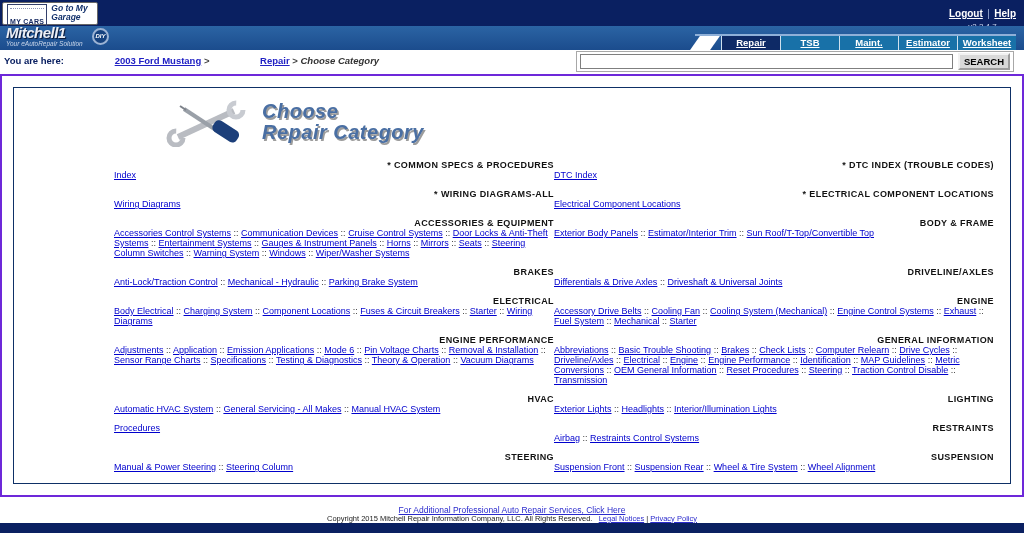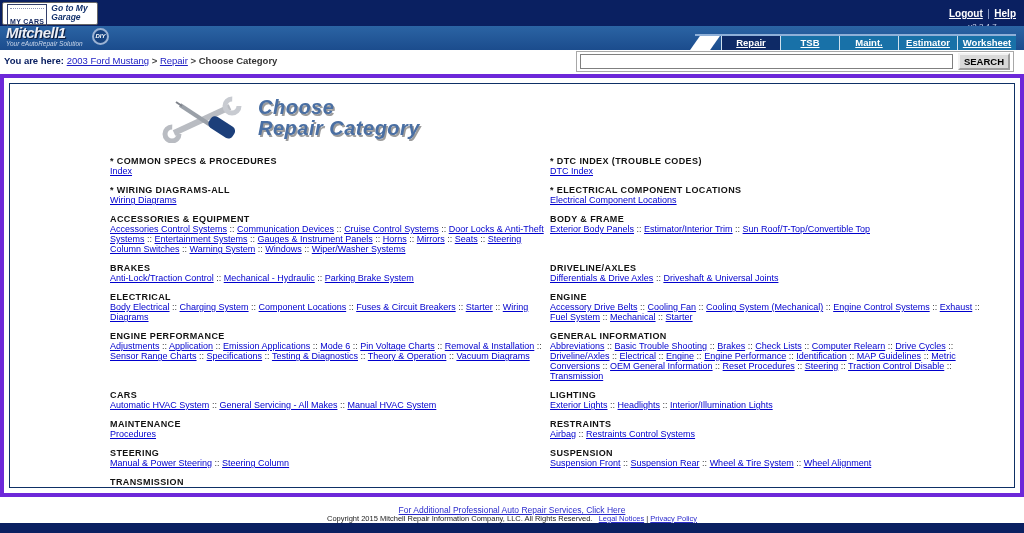--- a/index.html
+++ b/index.html
@@ -37,42 +37,42 @@
                margin:0 6px 0 0; }
   .tab { display:block; width:59px; height:14px; line-height:14px; text-align:center;
          font-size:9.5px; font-weight:bold; color:#fff; text-decoration:underline;
          background:#1871a8; border-left:1px solid #cfe0ee; }
   .tab.active { background:#0e2a66; }
 
   
   .crumb-row { height:24px; background:#fff; position:relative; }
   .breadcrumb { position:absolute; left:4px; top:5px; font-size:9.5px; color:#333; }
   .crumb-prefix { font-weight:bold; color:#0a2061; }
-  .breadcrumb a { color:#2121c4; font-weight:normal; text-decoration:underline; }
+  .breadcrumb a { color:#2121c4; font-weight:bold; text-decoration:underline;margin-left:48px; }
   .crumb-sep { color:#444; font-weight:bold; }
-  .crumb-current { color:#333; font-weight:bold; }
+  .crumb-current { color:#333; font-weight:bold;font-style:italic; }
   .search-panel { position:absolute; right:10px; top:1px; width:438px; height:21px;
                   border:1px solid #a8a8a8; background:#fff; display:flex; align-items:center;
                   gap:5px; padding:0 3px; }
   .search-input { flex:1; height:15px; border:1px solid #7f7f7f; font-size:10px; padding:0 2px; }
   .search-btn { height:17px; font-size:9.5px; font-weight:bold; color:#000;
                 background:#d9d9d9; border:2px outset #f2f2f2; padding:0 4px; cursor:pointer; }
 
   
-  .main-frame { height:423px; border:4px solid #6d28d9; padding:5px; background:#fff; }
+  .main-frame { height:423px; border:2px solid #6d28d9; padding:11px; background:#fff; }
   .main-inner { height:100%; border:1px solid #0e3066; overflow:hidden; position:relative; }
 
   .page-head { display:flex; align-items:center; gap:14px; margin:8px 0 0 152px; height:52px; }
   .head-title { font-size:20px; line-height:21px; font-weight:bold; font-style:italic;
                 color:#4a6fa3; text-shadow:1.5px 1.5px 0 #9c9c9c; letter-spacing:0.5px; }
 
   .category-grid { display:grid; grid-template-columns:440px 440px; row-gap:9px;
                    padding:12px 0 0 100px; }
   .cat-title { font-size:9px; font-weight:bold; color:#111; line-height:10px;
-               letter-spacing:0.4px; }
+               letter-spacing:0.4px;text-align:right; }
   .cat-links { font-size:9px; line-height:10px; color:#333; }
   .cat-link { color:#0000cd; text-decoration:underline; }
   .sep { color:#333; }
 
   
   .footer { height:26px; background:#fff; text-align:center; padding-top:9px; overflow:hidden; }
   .footer-line1 { font-size:8.5px; line-height:8.5px; }
   .footer-line1 a { color:#2a2acc; text-decoration:underline; }
   .footer-line2 { font-size:7.5px; line-height:8.5px; color:#222; }
   .footer-line2 a { color:#2a2acc; text-decoration:underline; }
@@ -193,29 +193,28 @@
         </div>
         <div class="cat-cell">
           <div class="cat-title">ENGINE PERFORMANCE</div>
           <div class="cat-links"><a href="#" class="cat-link">Adjustments</a><span class="sep"> :: </span><a href="#" class="cat-link">Application</a><span class="sep"> :: </span><a href="#" class="cat-link">Emission Applications</a><span class="sep"> :: </span><a href="#" class="cat-link">Mode 6</a><span class="sep"> :: </span><a href="#" class="cat-link">Pin Voltage Charts</a><span class="sep"> :: </span><a href="#" class="cat-link">Removal &amp; Installation</a><span class="sep"> :: </span><a href="#" class="cat-link">Sensor Range Charts</a><span class="sep"> :: </span><a href="#" class="cat-link">Specifications</a><span class="sep"> :: </span><a href="#" class="cat-link">Testing &amp; Diagnostics</a><span class="sep"> :: </span><a href="#" class="cat-link">Theory &amp; Operation</a><span class="sep"> :: </span><a href="#" class="cat-link">Vacuum Diagrams</a></div>
         </div>
         <div class="cat-cell">
           <div class="cat-title">GENERAL INFORMATION</div>
           <div class="cat-links"><a href="#" class="cat-link">Abbreviations</a><span class="sep"> :: </span><a href="#" class="cat-link">Basic Trouble Shooting</a><span class="sep"> :: </span><a href="#" class="cat-link">Brakes</a><span class="sep"> :: </span><a href="#" class="cat-link">Check Lists</a><span class="sep"> :: </span><a href="#" class="cat-link">Computer Relearn</a><span class="sep"> :: </span><a href="#" class="cat-link">Drive Cycles</a><span class="sep"> :: </span><a href="#" class="cat-link">Driveline/Axles</a><span class="sep"> :: </span><a href="#" class="cat-link">Electrical</a><span class="sep"> :: </span><a href="#" class="cat-link">Engine</a><span class="sep"> :: </span><a href="#" class="cat-link">Engine Performance</a><span class="sep"> :: </span><a href="#" class="cat-link">Identification</a><span class="sep"> :: </span><a href="#" class="cat-link">MAP Guidelines</a><span class="sep"> :: </span><a href="#" class="cat-link">Metric Conversions</a><span class="sep"> :: </span><a href="#" class="cat-link">OEM General Information</a><span class="sep"> :: </span><a href="#" class="cat-link">Reset Procedures</a><span class="sep"> :: </span><a href="#" class="cat-link">Steering</a><span class="sep"> :: </span><a href="#" class="cat-link">Traction Control Disable</a><span class="sep"> :: </span><a href="#" class="cat-link">Transmission</a></div>
         </div>
         <div class="cat-cell">
-          <div class="cat-title">CARS</div>
+          <div class="cat-title">HVAC</div>
           <div class="cat-links"><a href="#" class="cat-link">Automatic HVAC System</a><span class="sep"> :: </span><a href="#" class="cat-link">General Servicing - All Makes</a><span class="sep"> :: </span><a href="#" class="cat-link">Manual HVAC System</a></div>
         </div>
         <div class="cat-cell">
           <div class="cat-title">LIGHTING</div>
           <div class="cat-links"><a href="#" class="cat-link">Exterior Lights</a><span class="sep"> :: </span><a href="#" class="cat-link">Headlights</a><span class="sep"> :: </span><a href="#" class="cat-link">Interior/Illumination Lights</a></div>
         </div>
         <div class="cat-cell">
-          <div class="cat-title">MAINTENANCE</div>
           <div class="cat-links"><a href="#" class="cat-link">Procedures</a></div>
         </div>
         <div class="cat-cell">
           <div class="cat-title">RESTRAINTS</div>
           <div class="cat-links"><a href="#" class="cat-link">Airbag</a><span class="sep"> :: </span><a href="#" class="cat-link">Restraints Control Systems</a></div>
         </div>
         <div class="cat-cell">
           <div class="cat-title">STEERING</div>
           <div class="cat-links"><a href="#" class="cat-link">Manual &amp; Power Steering</a><span class="sep"> :: </span><a href="#" class="cat-link">Steering Column</a></div>
         </div>

